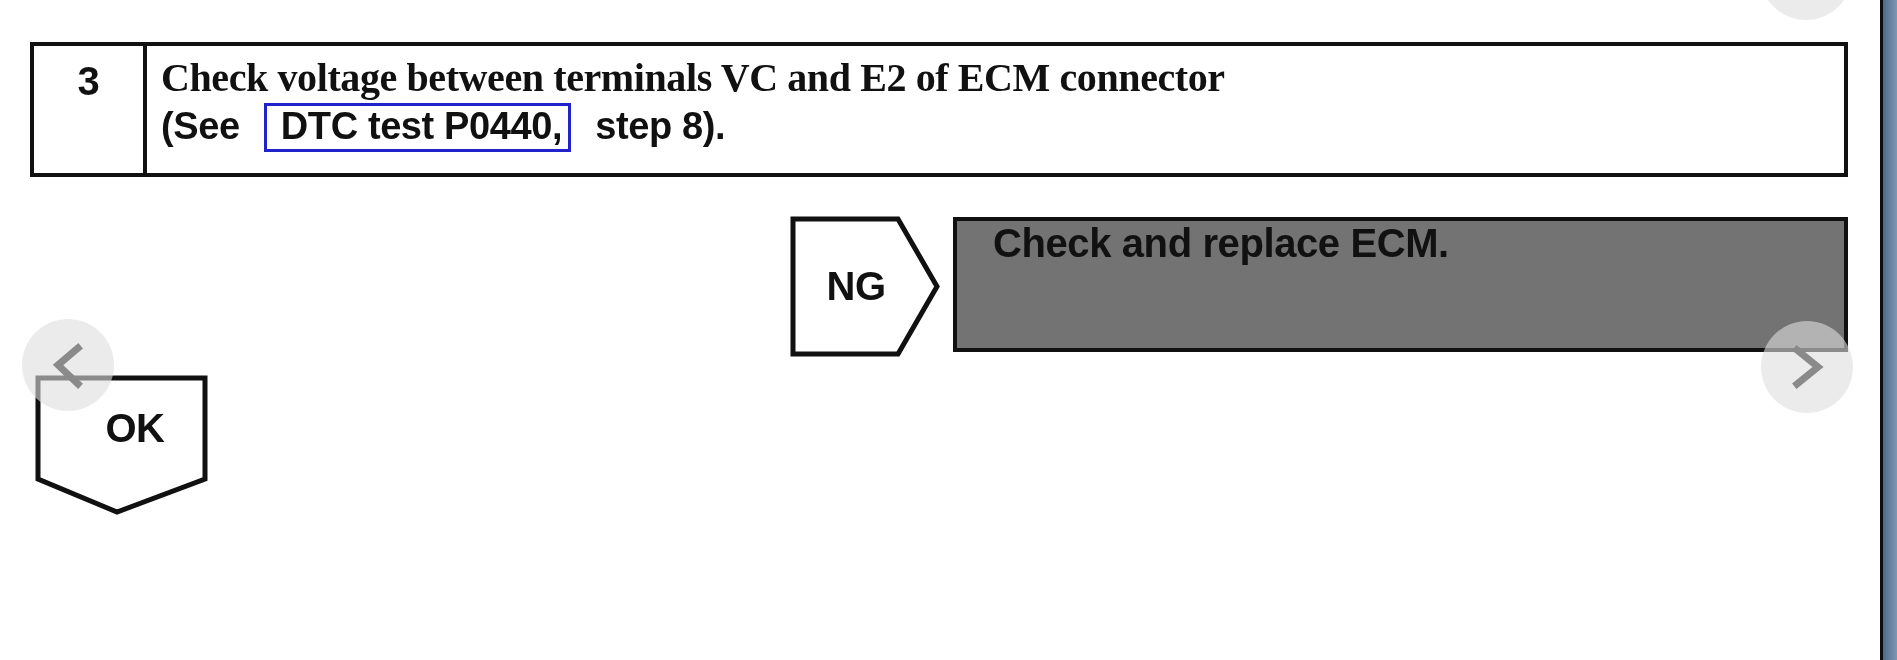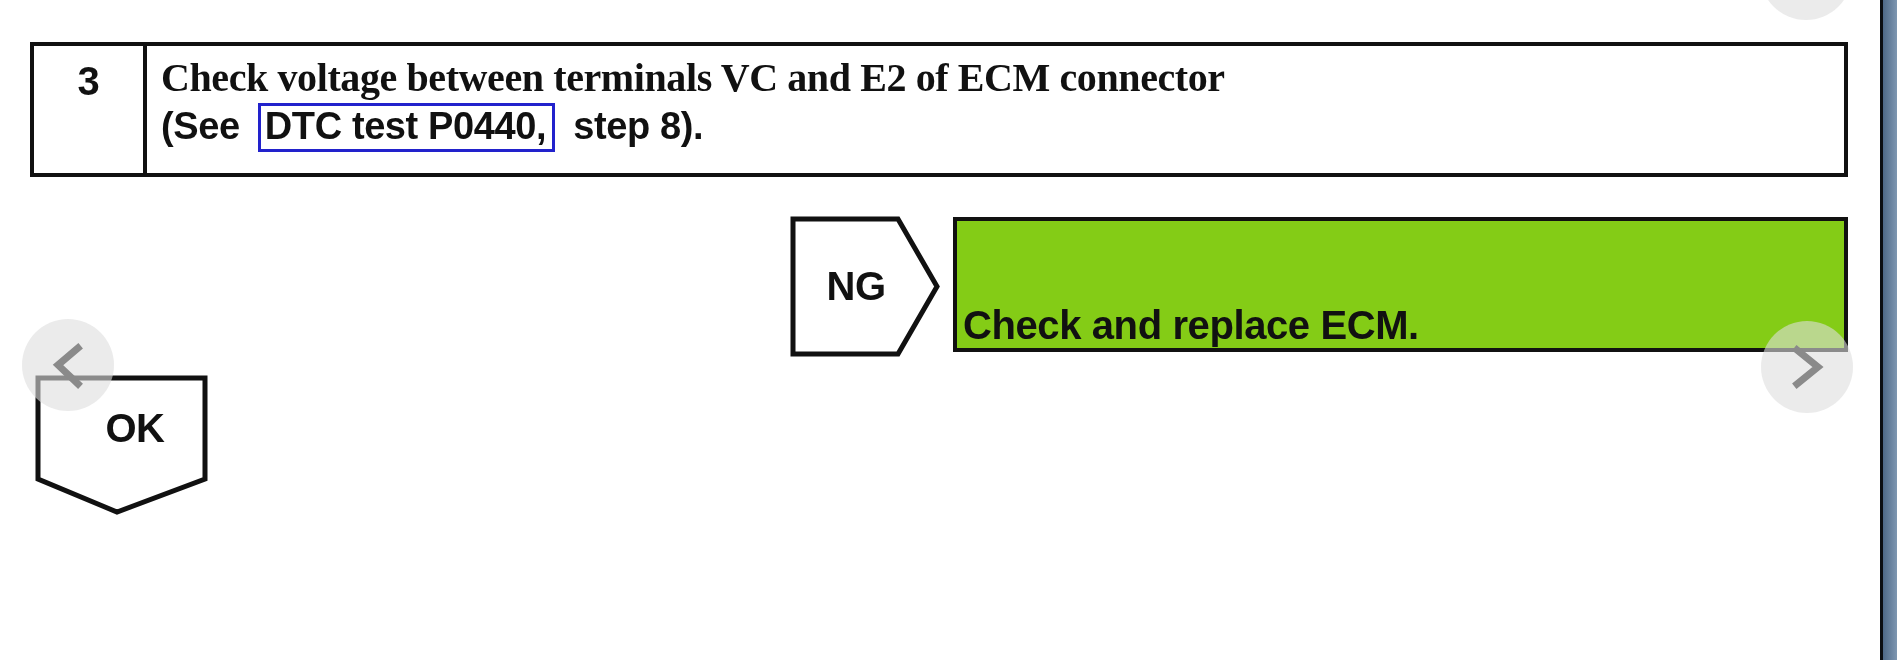--- a/index.html
+++ b/index.html
@@ -41,22 +41,22 @@
     font-size: 40px; font-weight: bold; line-height: 1.12;
     letter-spacing: -0.4px; white-space: nowrap; font-family: Liberation Serif, serif;
   }
   .step-sub {
     font-size: 38px; font-weight: bold; line-height: 1.1;
     letter-spacing: -0.4px; margin-top: 2px; white-space: nowrap;
   }
   .dtc-link {
     display: inline-block;
     border: 3px solid var(--link-border);
-    padding: 0 6px 1px 4px;
-    margin: 0 8px;
+    padding: 0 6px 1px 14px;
+    margin: 0 14px;
     cursor: pointer;
   }
 
   
   .shape-svg { position: absolute; overflow: visible; }
   .shape-svg polygon {
     fill: #ffffff; stroke: var(--ink); stroke-width: 5px;
     stroke-linejoin: miter;
   }
   .shape-label {
@@ -65,23 +65,23 @@
     font-size: 40px; font-weight: bold; letter-spacing: -0.4px;
   }
   .ng-svg   { left: 790px; top: 216px; width: 150px; height: 141px; }
   .ng-label { left: 790px; top: 216px; width: 132px; height: 141px; }
   .ok-svg   { left: 35px;  top: 375px; width: 173px; height: 141px; }
   .ok-label { left: 35px;  top: 375px; width: 200px; height: 106px; }
 
   .action-box {
     position: absolute; left: 953px; top: 217px;
     width: 895px; height: 135px;
-    border: 4px solid var(--ink); background: #84cc16;
-    display: flex; align-items: flex-end;
-    padding-left: 6px;
+    border: 4px solid var(--ink); background: #737373;
+    display: flex; align-items: flex-start;
+    padding-left: 36px;
     font-size: 40px; font-weight: bold; letter-spacing: -0.4px;
     white-space: nowrap;
   }
 
   
   .nav-btn {
     position: absolute; width: 92px; height: 92px;
     border-radius: 50%;
     background: var(--button-fill);
     display: flex; align-items: center; justify-content: center;

